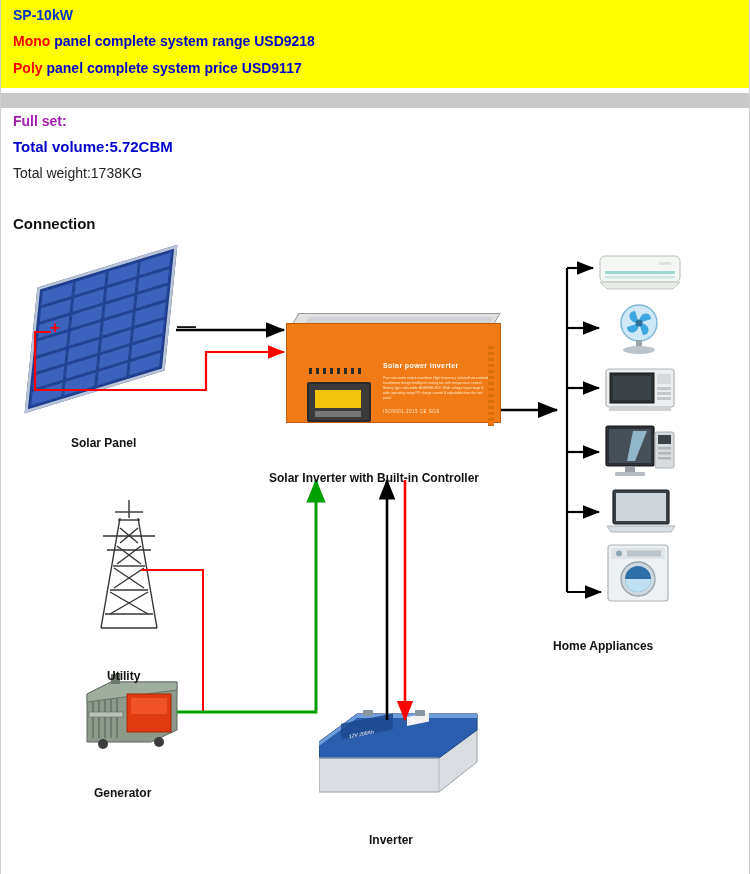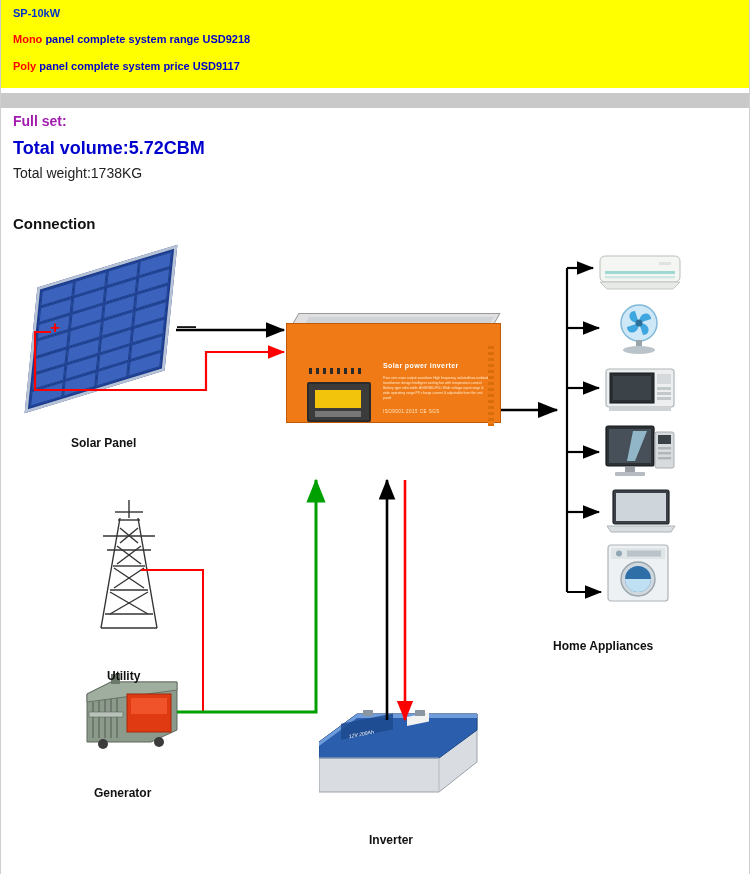--- a/index.html
+++ b/index.html
@@ -27,21 +27,21 @@
     left: 0;
     top: 0;
     width: 750px;
     height: 88px;
     background: #ffff00;
   }
   .yellow-band .line {
     position: absolute;
     left: 12px;
     font-weight: bold;
-    font-size: 11px;
+    font-size: 14px;
     white-space: nowrap;
   }
   .l1 { top: 7px; color: #0033cc; }
   .l2 { top: 33px; }
   .l3 { top: 60px; }
   .red { color: #ff0000; }
   .blue { color: #0000cc; }
 
   
   .grey-band {
@@ -62,21 +62,21 @@
   }
   .info-fullset {
     top: 113px;
     color: #a21caf;
     font-weight: bold;
   }
   .info-volume {
     top: 138px;
     color: #0000cc;
     font-weight: bold;
-    font-size: 18px;
+    font-size: 15px;
   }
   .info-weight {
     top: 165px;
     color: #222222;
     font-size: 14px;
   }
   .connection-title {
     position: absolute;
     left: 12px;
     top: 215px;
@@ -515,18 +515,19 @@
     <path d="M386,720 L386,480" stroke="#000000" stroke-width="2.6" fill="none" marker-end="url(#arrBlack)"></path>
 
     <path d="M404,480 L404,720" stroke="#ff0000" stroke-width="2.6" fill="none" marker-end="url(#arrRed)"></path>
 
     <path d="M140,570 L202,570 L202,712" stroke="#ff0000" stroke-width="2.0" fill="none"></path>
 
     <path d="M176,712 L315,712 L315,480" stroke="#00a000" stroke-width="3" fill="none" marker-end="url(#arrGreen)"></path>
   </svg>
 
   <div class="dlabel lbl-solar">Solar Panel</div>
+  <div class="dlabel lbl-inv">Solar Inverter with Built-in Controller</div>
   <div class="dlabel lbl-util">Utility</div>
   <div class="dlabel lbl-gen">Generator</div>
   <div class="dlabel lbl-batt">Inverter</div>
   <div class="dlabel lbl-home">Home Appliances</div>
 
 </div>
 
 </body></html>

